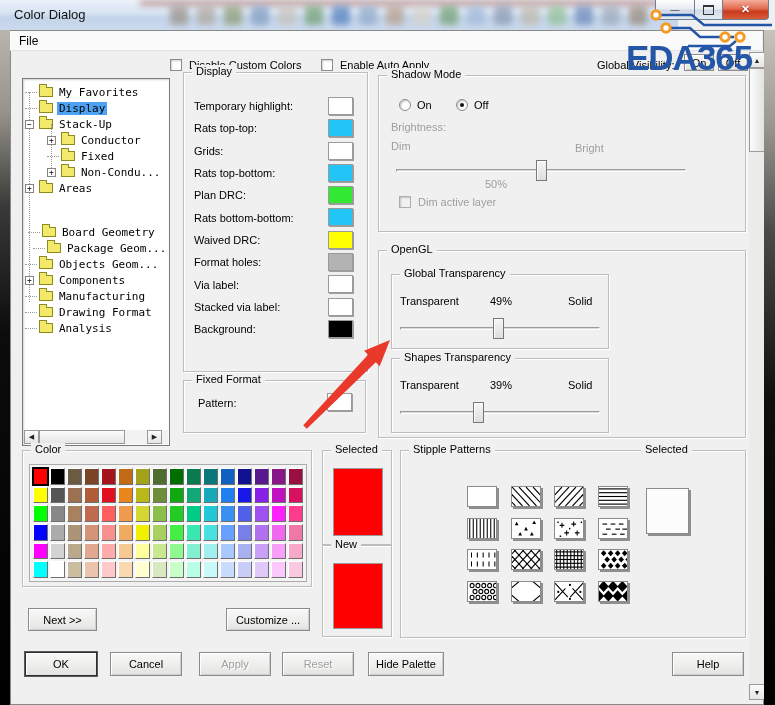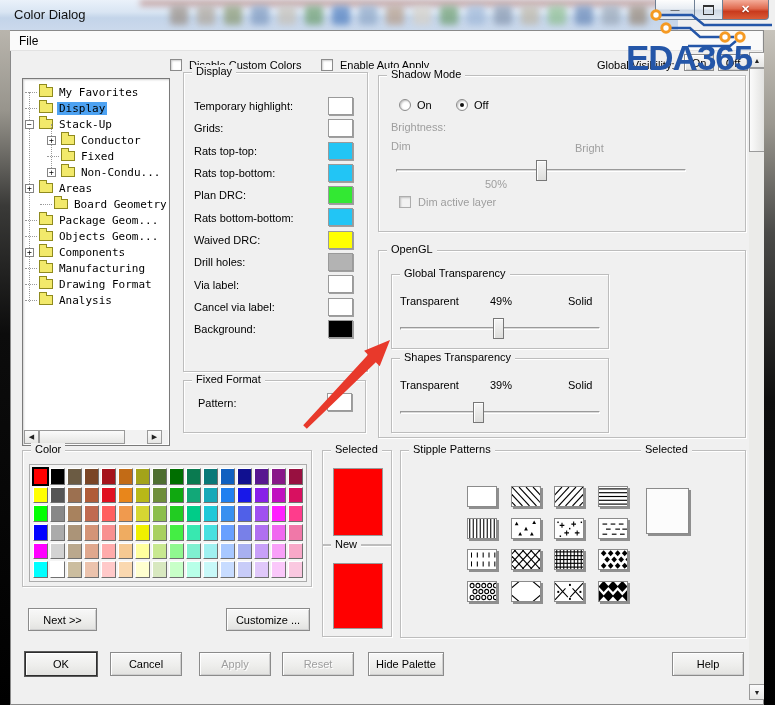--- a/index.html
+++ b/index.html
@@ -170,26 +170,26 @@
         <div class="trow" style="padding-left: 24px;">
           <div class="texp">+</div>
           <span class="folder"></span>
           <span class="tlabel">Non-Condu...</span>
         </div>
         <div class="trow" style="padding-left: 2px;">
           <div class="texp">+</div>
           <span class="folder"></span>
           <span class="tlabel">Areas</span>
         </div>
-        <div class="trow" style="padding-left: 17px;">
+        <div class="trow" style="padding-left: 5px; margin-top: 28px;">
           <span class="tstub"></span>
           <span class="folder"></span>
           <span class="tlabel">Board Geometry</span>
         </div>
-        <div class="trow" style="padding-left: 2px;">
+        <div class="trow" style="padding-left: 10px;">
           <span class="tstub"></span>
           <span class="folder"></span>
           <span class="tlabel">Package Geom...</span>
         </div>
         <div class="trow" style="padding-left: 2px;">
           <span class="tstub"></span>
           <span class="folder"></span>
           <span class="tlabel">Objects Geom...</span>
         </div>
         <div class="trow" style="padding-left: 2px;">
@@ -223,53 +223,53 @@
   </div>
 
   <div class="group" style="left:183px;top:72px;width:185px;height:300px;">
     <div class="glabel">Display</div>
     <div id="display-rows" style="position:absolute;left:0;top:22px;right:0;">
         <div class="drow">
           <span class="dlbl">Temporary highlight:</span>
           <div class="dswatch" style="background: rgb(255, 255, 255);"></div>
         </div>
         <div class="drow">
+          <span class="dlbl">Rats top-top:</span>
+          <div class="dswatch" style="background: rgb(34, 197, 245);"></div>
+        </div>
+        <div class="drow">
           <span class="dlbl">Grids:</span>
           <div class="dswatch" style="background: rgb(255, 255, 255);"></div>
         </div>
         <div class="drow">
-          <span class="dlbl">Rats top-top:</span>
-          <div class="dswatch" style="background: rgb(34, 197, 245);"></div>
-        </div>
-        <div class="drow">
           <span class="dlbl">Rats top-bottom:</span>
           <div class="dswatch" style="background: rgb(34, 197, 245);"></div>
         </div>
         <div class="drow">
           <span class="dlbl">Plan DRC:</span>
           <div class="dswatch" style="background: rgb(51, 232, 51);"></div>
         </div>
         <div class="drow">
           <span class="dlbl">Rats bottom-bottom:</span>
           <div class="dswatch" style="background: rgb(34, 197, 245);"></div>
         </div>
         <div class="drow">
           <span class="dlbl">Waived DRC:</span>
           <div class="dswatch" style="background: rgb(255, 255, 0);"></div>
         </div>
         <div class="drow">
-          <span class="dlbl">Drill holes:</span>
+          <span class="dlbl">Format holes:</span>
           <div class="dswatch" style="background: rgb(179, 179, 179);"></div>
         </div>
         <div class="drow">
           <span class="dlbl">Via label:</span>
           <div class="dswatch" style="background: rgb(255, 255, 255);"></div>
         </div>
         <div class="drow">
-          <span class="dlbl">Cancel via label:</span>
+          <span class="dlbl">Stacked via label:</span>
           <div class="dswatch" style="background: rgb(255, 255, 255);"></div>
         </div>
         <div class="drow">
           <span class="dlbl">Background:</span>
           <div class="dswatch" style="background: rgb(0, 0, 0);"></div>
         </div>
       </div>
   </div>
 
   <div class="group" style="left:183px;top:380px;width:183px;height:53px;">

